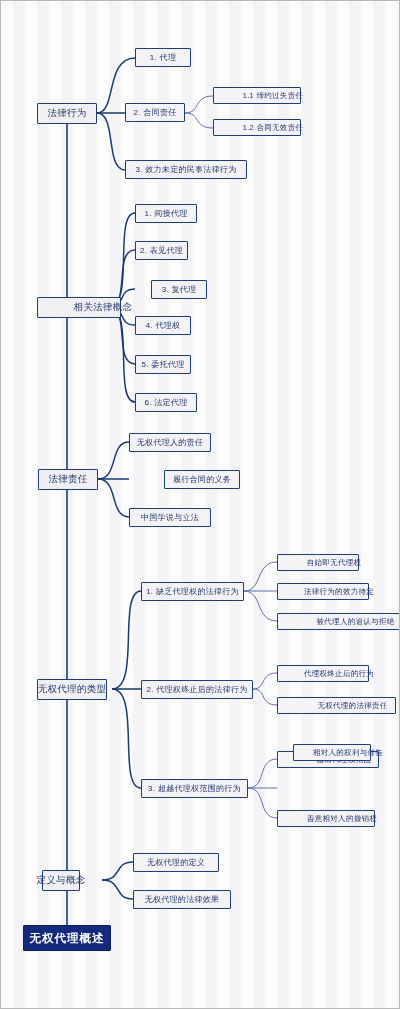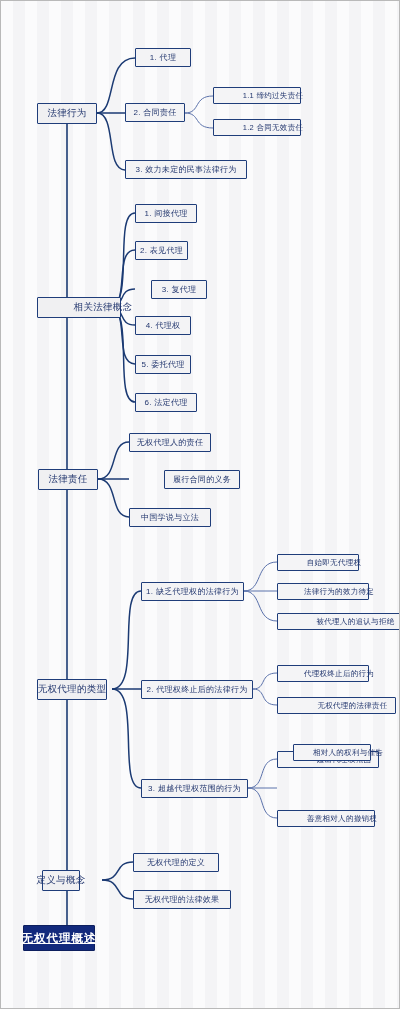--- a/index.html
+++ b/index.html
@@ -156,15 +156,15 @@
   <div class="node n-l3" style="left:276px;top:743px;width:78px;margin-left:16px;">相对人的权利与催告</div>
 
   <div class="node n-l3" style="left:276px;top:809px;width:98px;">善意相对人的撤销权</div>
 
   <div class="node n-l1" style="left:41px;top:869px;width:38px;">定义与概念</div>
 
   <div class="node n-l2" style="left:132px;top:852px;width:86px;">无权代理的定义</div>
 
   <div class="node n-l2" style="left:132px;top:889px;width:98px;">无权代理的法律效果</div>
 
-  <div class="node n-root" style="left:22px;top:924px;width:72px;text-decoration:underline;">无权代理概述</div>
+  <div class="node n-root" style="left:22px;top:924px;width:88px;">无权代理概述</div>
 
 </div>
 
 </body></html>

